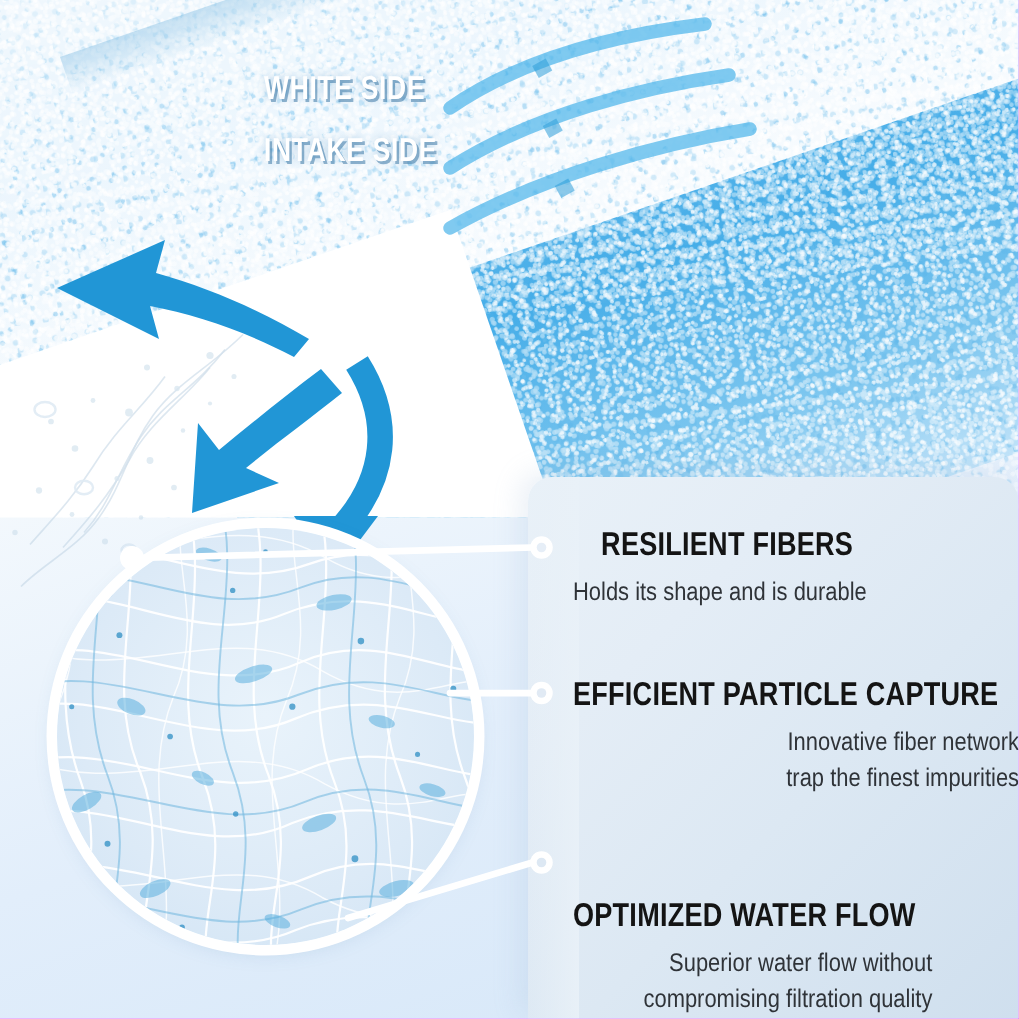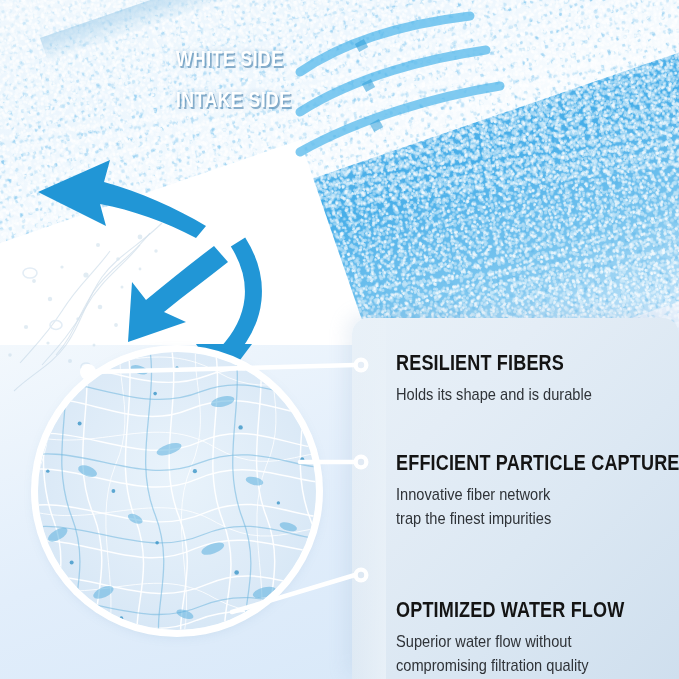--- a/index.html
+++ b/index.html
@@ -83,21 +83,21 @@
   .mesh{position:absolute;inset:-20px;}
 
   
   .panel{position:absolute;left:352px;top:318px;width:327px;height:361px;
     border-top-left-radius:16px;border-top-right-radius:16px;
     background:linear-gradient(135deg,#e9f1f8 0%,#e4edf6 28%,#dce8f3 58%,#cfdfee 100%);
     box-shadow:-6px -4px 18px rgba(150,180,210,.18);}
   .panel-fade{position:absolute;left:352px;top:318px;width:34px;height:361px;
     background:linear-gradient(90deg,rgba(226,238,250,0),rgba(233,241,248,.9));}
 
-  .feature{position:absolute;left:396px;}
+  .feature{position:absolute;left:382px;text-align:right;}
   .f-head{font-weight:bold;color:#141414;font-size:22px;line-height:1;
     letter-spacing:.2px;transform:scaleX(.82);transform-origin:left center;
     white-space:nowrap;}
   .f-line{color:#2f3338;font-size:17px;line-height:1.42;
     transform:scaleX(.86);transform-origin:left center;white-space:nowrap;}
 
   #feat-1{top:352px;}
   #feat-2{top:452px;}
   #feat-3{top:562px;margin-top:37px;}
 

